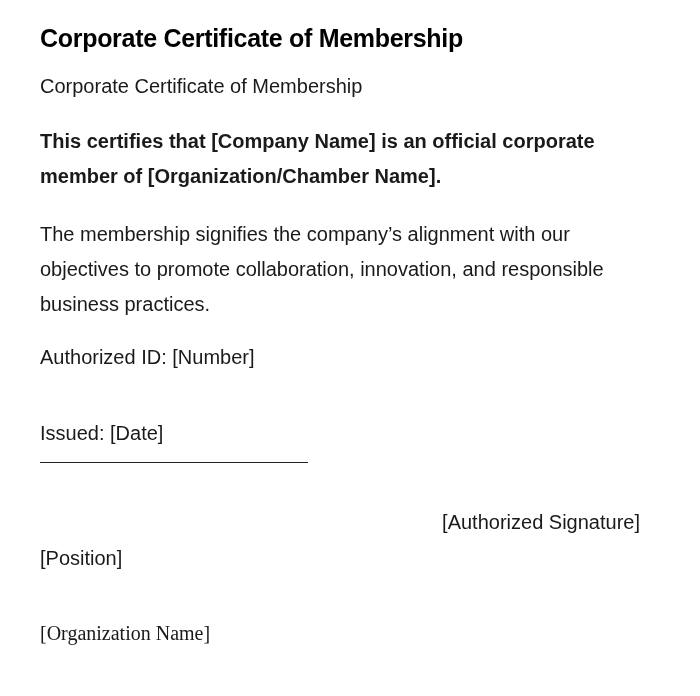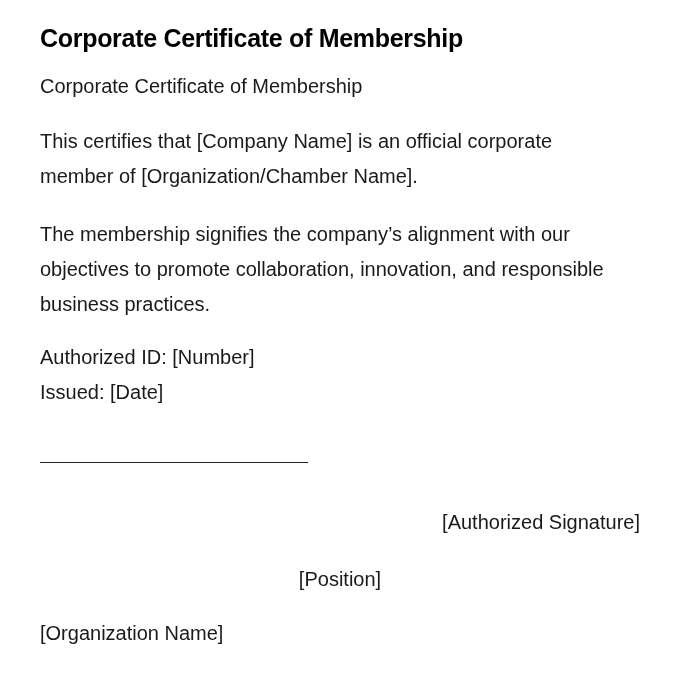--- a/index.html
+++ b/index.html
@@ -48,28 +48,28 @@
     }
   </style>
 </head>
 <body>
 
 <div class="doc">
   <h1 class="title">Corporate Certificate of Membership</h1>
 
   <p class="p" style="top:69px;">Corporate Certificate of Membership</p>
 
-  <p class="p" style="top:124px;width:580px;">This certifies that [Company Name] is an official corporate member of [Organization/Chamber Name].</p>
+  <p class="p" style="top:124px;width:580px;font-weight:bold;">This certifies that [Company Name] is an official corporate member of [Organization/Chamber Name].</p>
 
   <p class="p" style="top:217px;width:590px;">The membership signifies the company’s alignment with our objectives to promote collaboration, innovation, and responsible business practices.</p>
 
   <p class="p" style="top:340px;">Authorized ID: [Number]</p>
 
-  <p class="p" style="top:375px;">Issued: [Date]</p>
+  <p class="p" style="top:416px;">Issued: [Date]</p>
 
   <div class="sigline"></div>
 
   <p class="p" style="top:505px;text-align:right;">[Authorized Signature]</p>
 
-  <p class="p" style="top:562px;text-align:center;">[Position]</p>
+  <p class="p" style="top:541px;">[Position]</p>
 
-  <p class="p" style="top:616px;">[Organization Name]</p>
+  <p class="p" style="top:616px;font-family:Liberation Serif, serif;">[Organization Name]</p>
 </div>
 
 </body></html>

